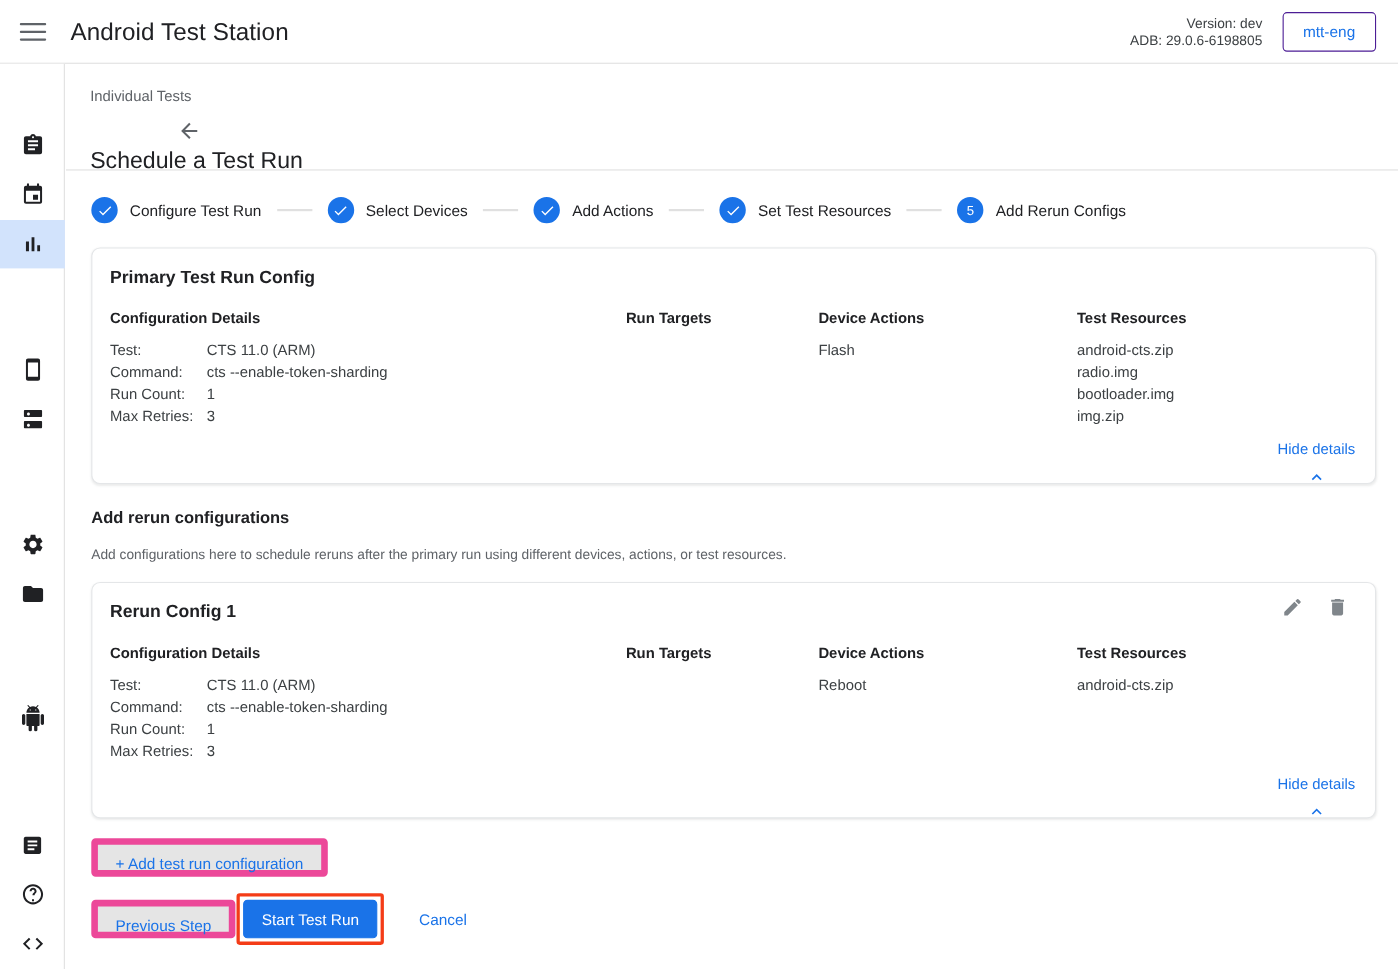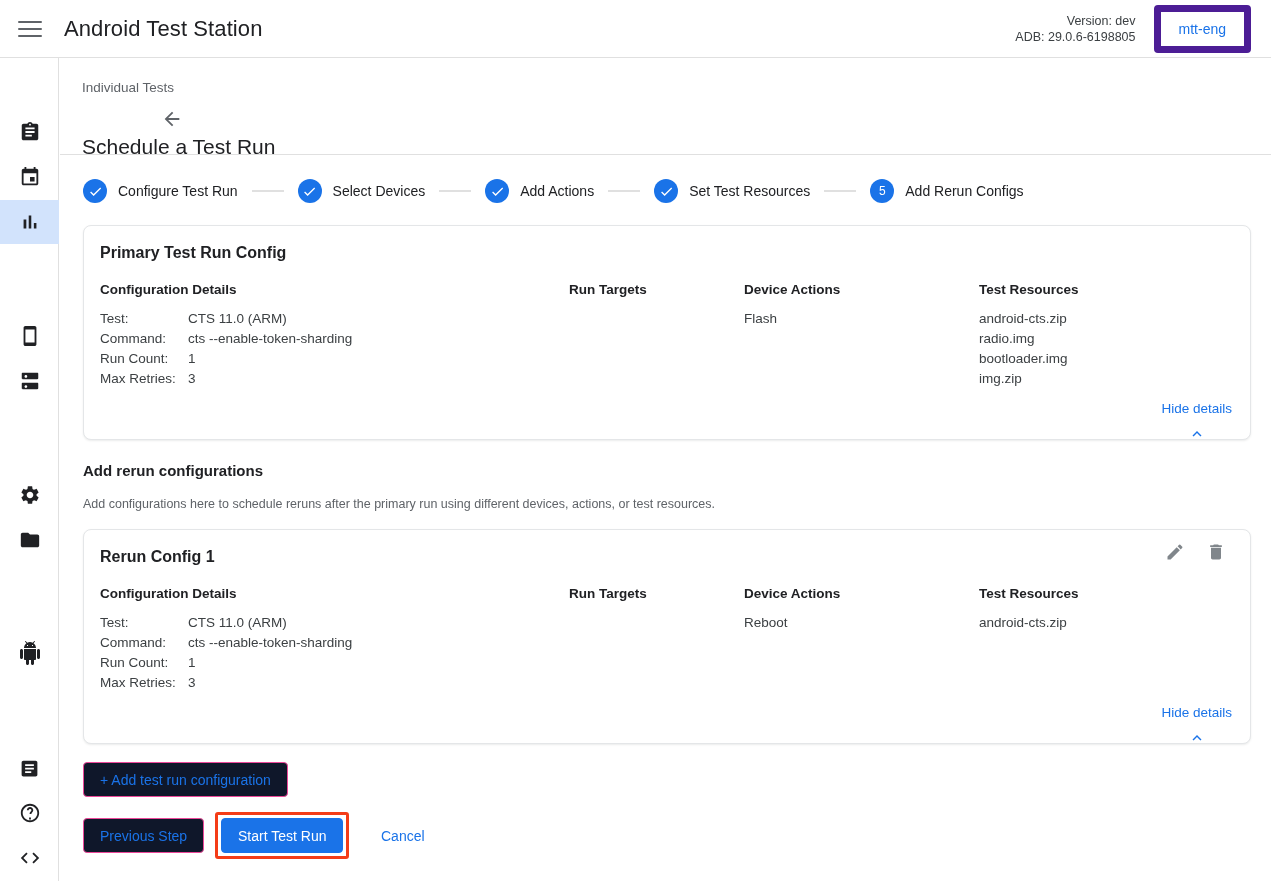--- a/index.html
+++ b/index.html
@@ -29,21 +29,21 @@
   .app-title {
     font-size: 22px; color: #202124; font-weight: 400; letter-spacing: .1px;
   }
   .topbar-right {
     margin-left: auto; display: flex; align-items: center; gap: 18px; padding-right: 20px;
   }
   .version-block {
     text-align: right; font-size: 12.5px; color: #3c4043; line-height: 16px;
   }
   .chip-btn {
-    border: 7px solid #4c1d95; color: #1a73e8; background: #fff;
+    border: 1px solid #4c1d95; color: #1a73e8; background: #fff;
     border-radius: 4px; font-size: 14px; padding: 9px 18px; cursor: pointer;
     font-family: inherit;
   }
 
   
   .rail {
     position: absolute; left: 0; top: 58px; width: 59px; height: 823px;
     background: #fff; border-right: 1px solid #e0e0e0;
   }
   .rail-item {
@@ -122,21 +122,21 @@
   .icon-btn {
     position: absolute; width: 26px; height: 26px; cursor: pointer;
     display: flex; align-items: center; justify-content: center;
   }
   .icon-btn svg { fill: #80868b; }
 
   .btn {
     font-family: inherit; font-size: 14px; cursor: pointer; border-radius: 4px;
     padding: 0 16px; height: 36px; line-height: 34px;
   }
-  .btn-outline { background: #0f172a; border: 1px solid #ec4899; color: #1a73e8; }
+  .btn-outline { background: #e5e5e5; border: 6px solid #ec4899; color: #1a73e8; }
   .btn-filled { background: #1a73e8; border: 1px solid #1a73e8; color: #fff; }
   .btn-text { background: transparent; border: none; color: #1a73e8; }
 
   .highlight-box {
     position: absolute; border: 3px solid #f43c17; border-radius: 3px;
     pointer-events: none;
   }
 </style>
 </head>
 <body>

